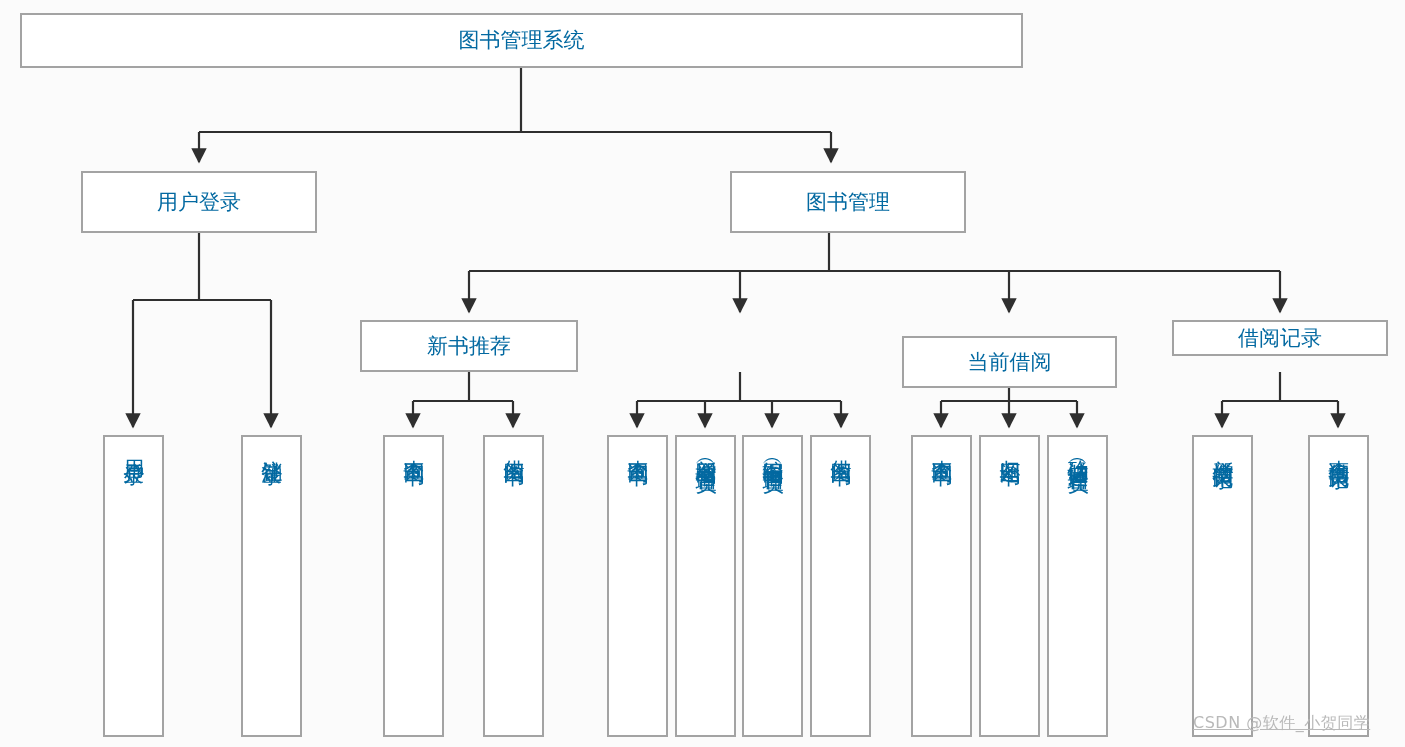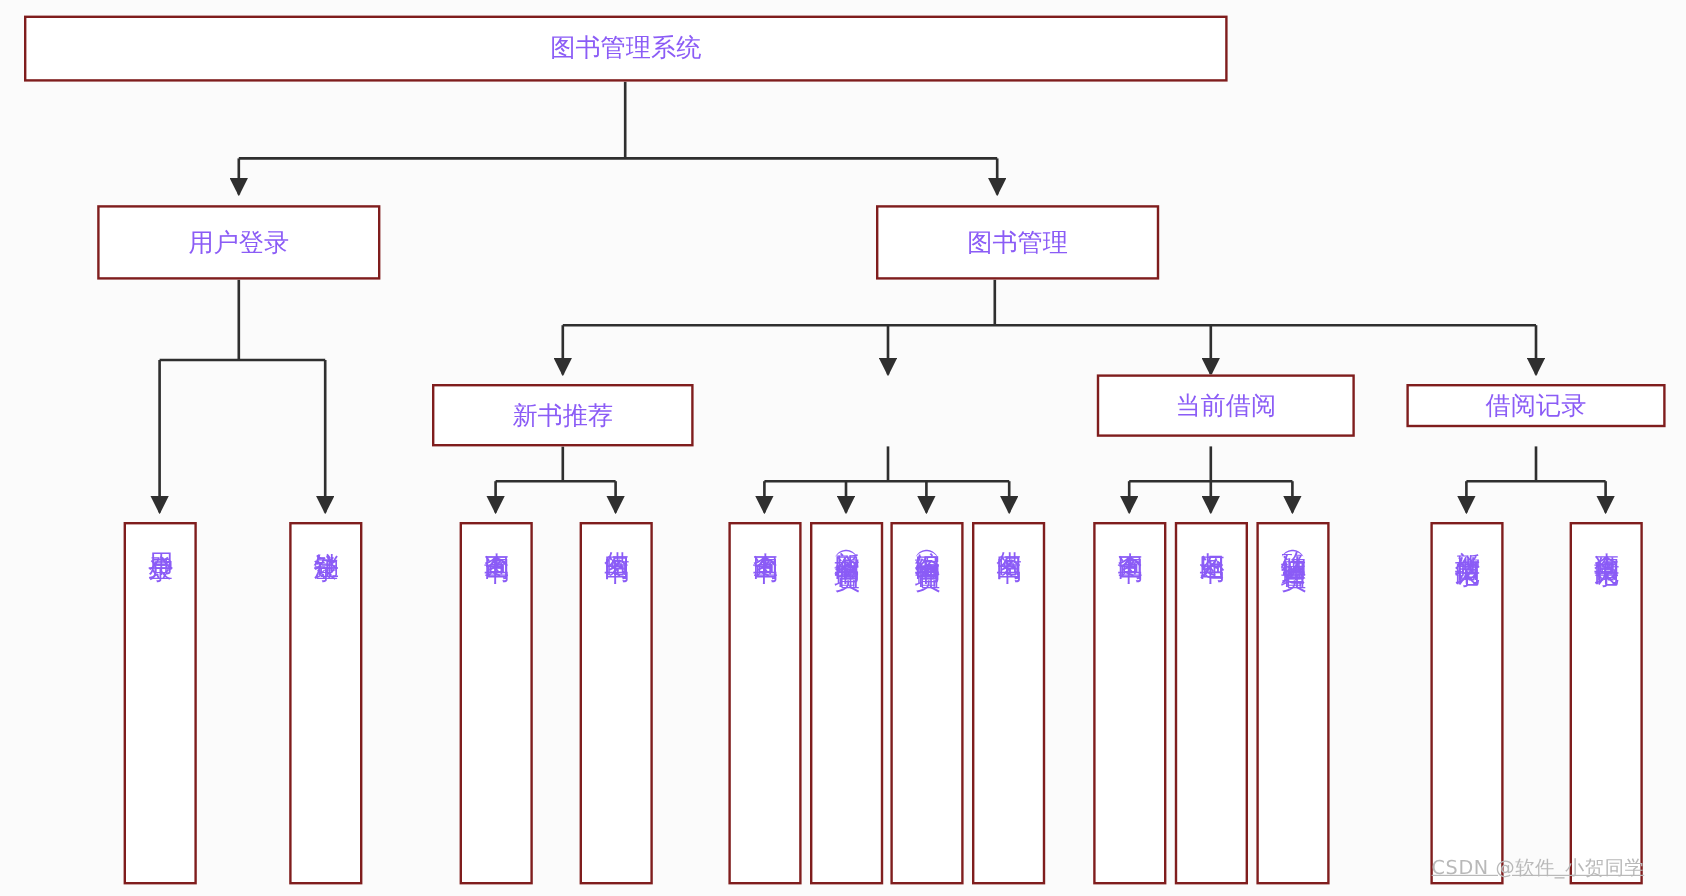--- a/index.html
+++ b/index.html
@@ -22,25 +22,25 @@
     left: 0;
     top: 0;
     width: 1405px;
     height: 747px;
     pointer-events: none;
   }
   .node {
     position: absolute;
     box-sizing: border-box;
     background: #ffffff;
-    border: 2px solid #7f1d1d;
+    border: 2px solid #a3a3a3;
     display: flex;
     align-items: center;
     justify-content: center;
-    color: #8b5cf6;
+    color: #0369a1;
   }
   .node .label {
     display: block;
     text-align: center;
     line-height: 1.18;
     white-space: nowrap;
   }
   
   .node.h .label {
     font-size: 21px;
@@ -136,21 +136,21 @@
   <div class="node h" style="left:81px; top:171px; width:236px; height:62px;">
     <span class="label">用户登录</span>
   </div>
   <div class="node h" style="left:730px; top:171px; width:236px; height:62px;">
     <span class="label">图书管理</span>
   </div>
 
   <div class="node h" style="left:360px; top:320px; width:218px; height:52px;">
     <span class="label">新书推荐</span>
   </div>
-  <div class="node h" style="left:902px; top:312px; width:215px; height:52px;margin-left:12px;">
+  <div class="node h" style="left:902px; top:336px; width:215px; height:52px;">
     <span class="label">当前借阅</span>
   </div>
   <div class="node h" style="left:1172px; top:320px; width:216px; height:36px;">
     <span class="label">借阅记录</span>
   </div>
 
   <div class="node v" style="left:103px; top:435px; width:61px; height:302px;">
     <span class="label">用户登录</span>
   </div>
   <div class="node v" style="left:241px; top:435px; width:61px; height:302px;">

